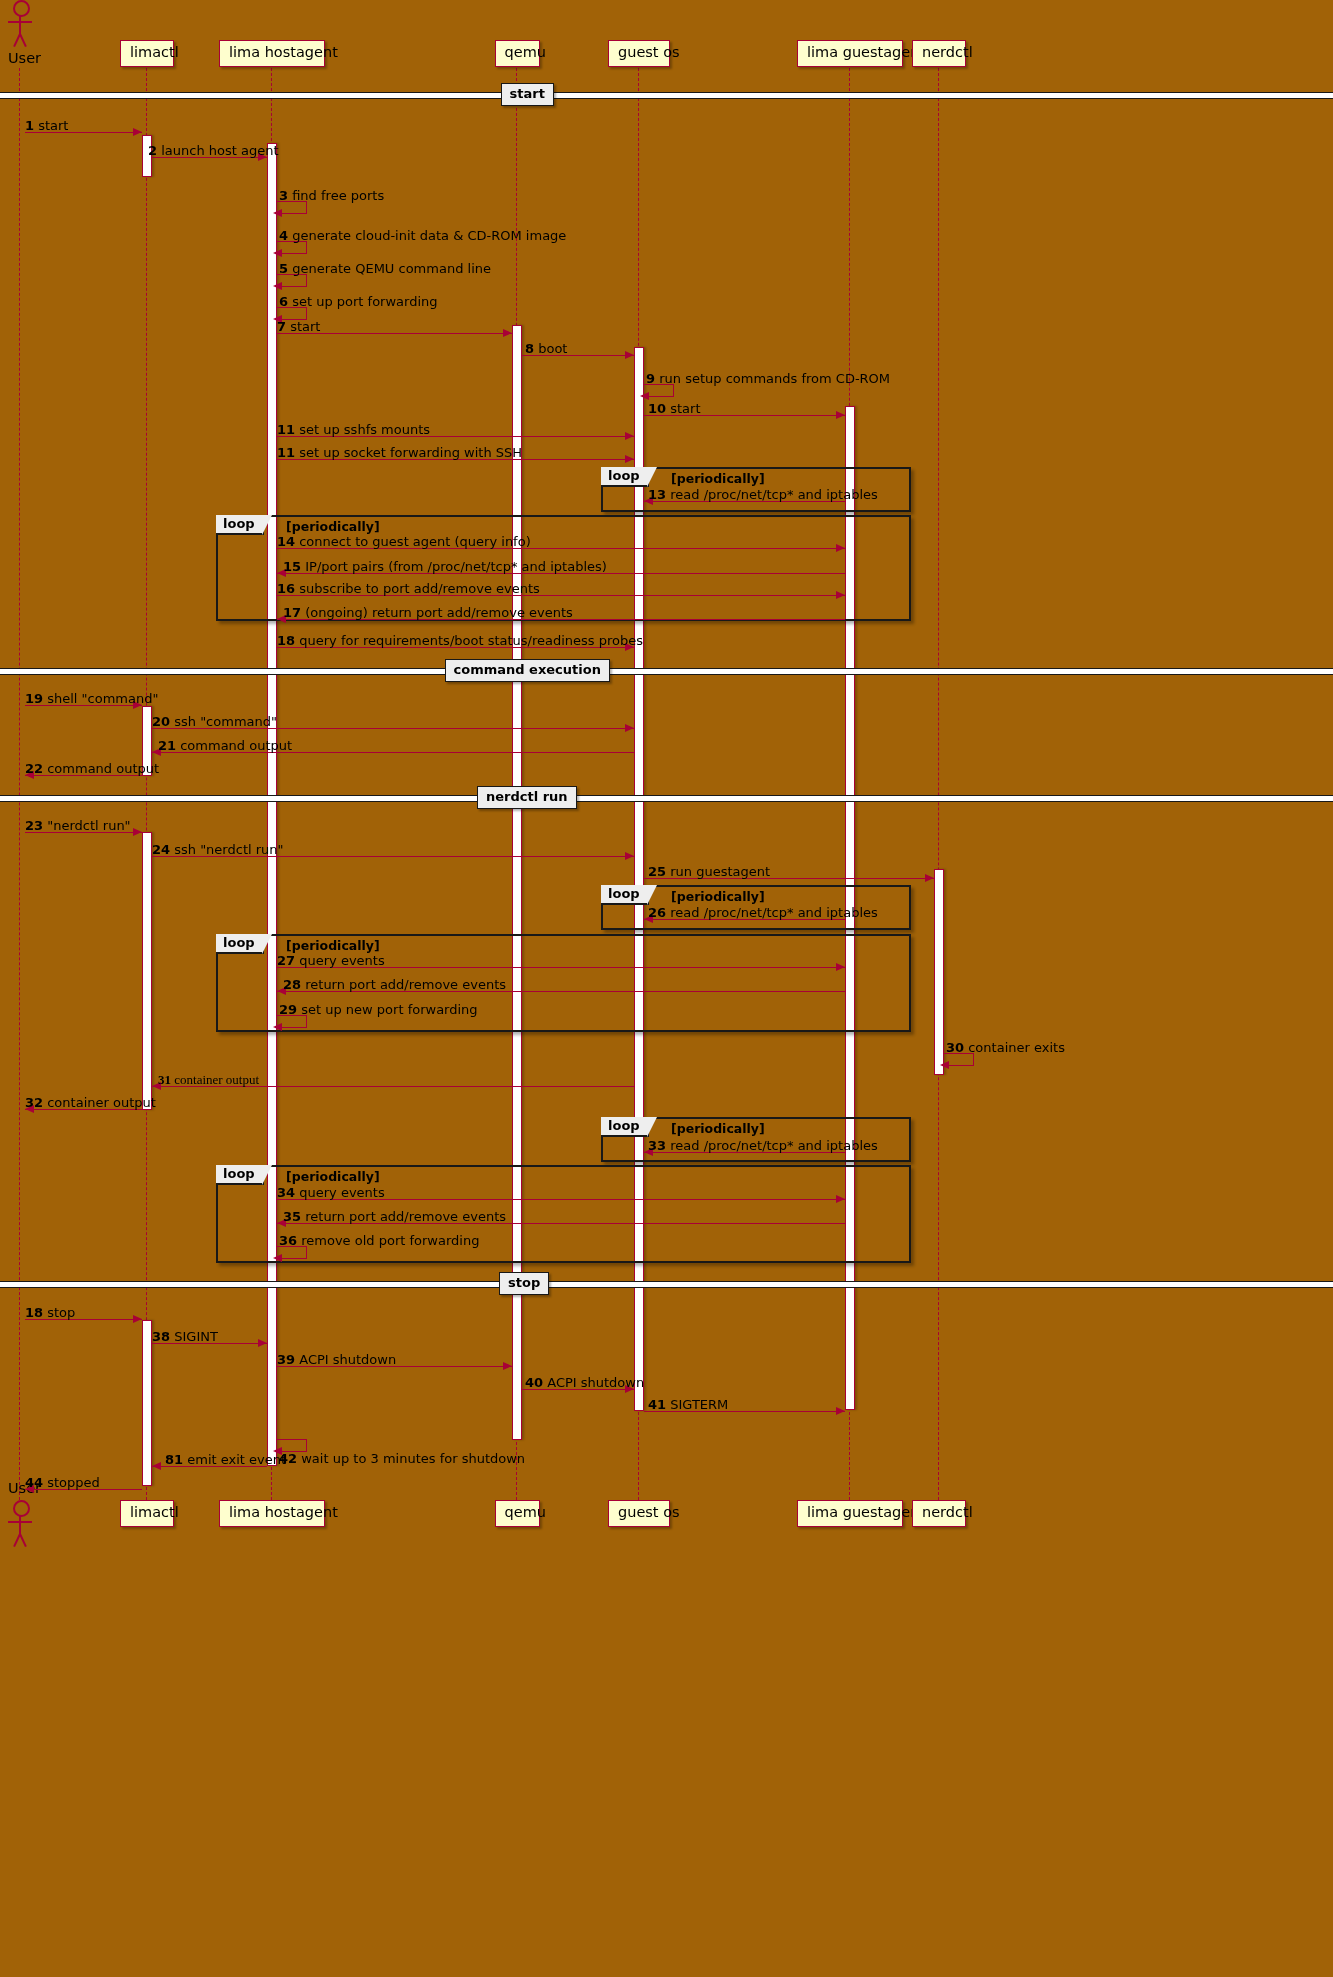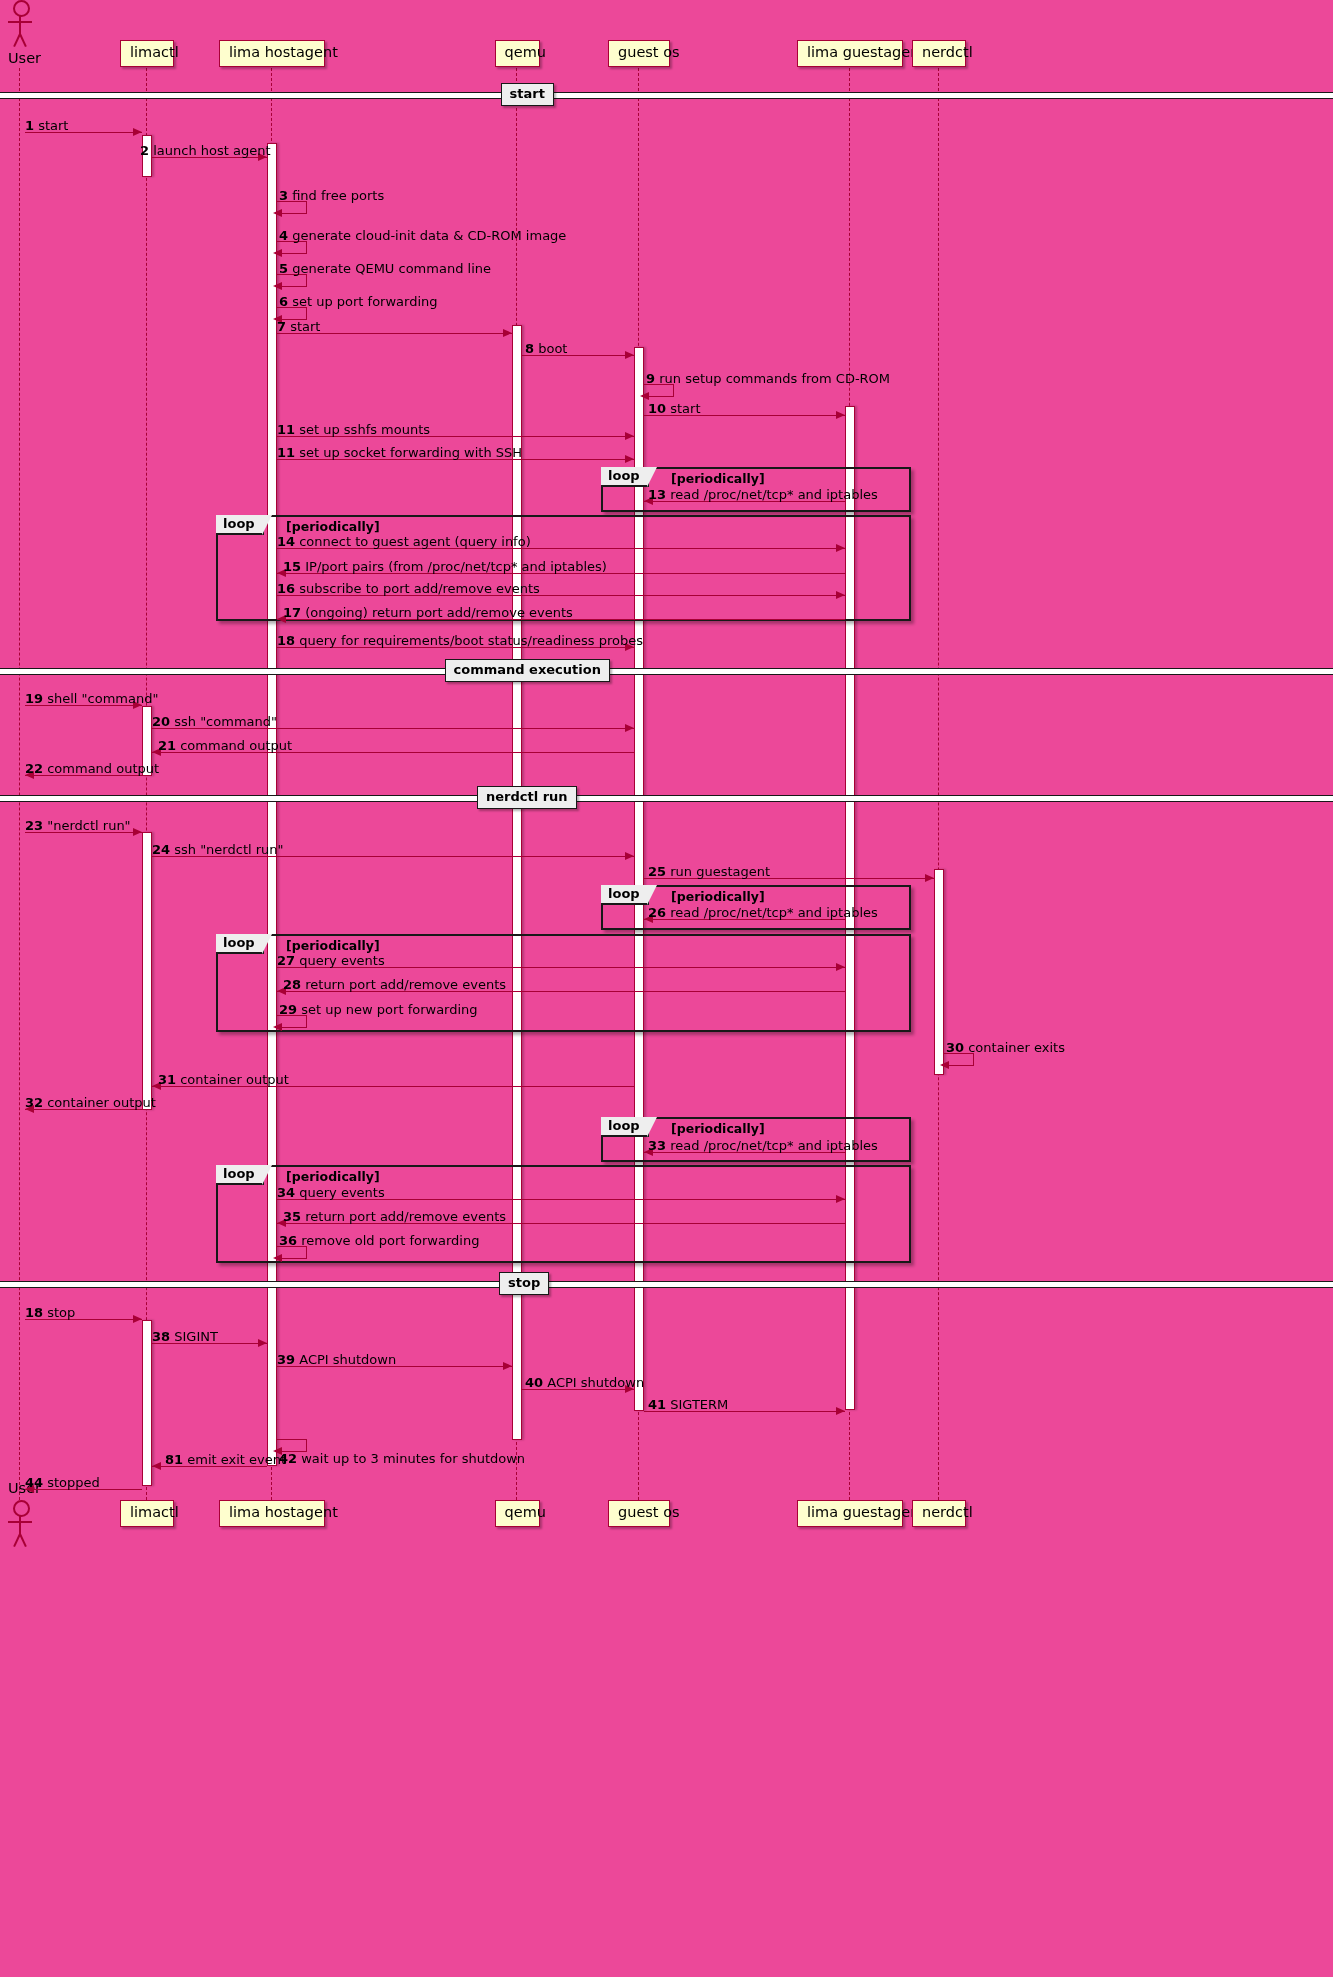--- a/index.html
+++ b/index.html
@@ -1,17 +1,17 @@
 <!DOCTYPE html>
 <html><head>
 <meta charset="utf-8">
 <style>
   html,body{margin:0;padding:0;background:#ffffff;}
   body{font-family:"DejaVu Sans","Liberation Sans",sans-serif;}
-  #canvas{position:relative;width:1333px;height:1977px;overflow:hidden;background:#ec4899;}
+  #canvas{position:relative;width:1333px;height:1977px;overflow:hidden;background:#a16207;}
 
   
   .pbox{position:absolute;background:#FEFECE;border:1.5px solid #A80036;
         box-shadow:2px 2px 2px rgba(0,0,0,.28);
         font-size:14.5px;color:#000;text-align:center;white-space:nowrap;
         padding:4px 9px 5px 9px;box-sizing:border-box;line-height:1.1;}
   
   .actor{position:absolute;}
   .actor .head{position:absolute;width:13px;height:13px;border:2px solid #A80036;border-radius:50%;left:6px;top:0;}
   .actor .body{position:absolute;left:12px;top:15px;width:2px;height:20px;background:#A80036;}
@@ -128,21 +128,21 @@
     <div class="frame-tab" style="left: 601px; top: 1117px; height: 20px;">loop</div>
     <div class="frame-cond" style="left: 671px; top: 1121px;">[periodically]</div>
     <div class="frame" style="left: 216px; top: 1165px; width: 695px; height: 98px;"></div>
     <div class="frame-tab" style="left: 216px; top: 1165px; height: 20px;">loop</div>
     <div class="frame-cond" style="left: 286px; top: 1169px;">[periodically]</div>
     <div class="msg" style="left: 25px; top: 132px; width: 117px;"></div>
     <div class="ah r" style="left: 133px; top: 128px;"></div>
     <div class="mlabel" style="left: 25px; top: 119px;"><b>1</b><span> start</span></div>
     <div class="msg" style="left: 152px; top: 157px; width: 115px;"></div>
     <div class="ah r" style="left: 258px; top: 153px;"></div>
-    <div class="mlabel" style="left: 140px; top: 144px;"><b>2</b><span> launch host agent</span></div>
+    <div class="mlabel" style="left: 148px; top: 144px;"><b>2</b><span> launch host agent</span></div>
     <div class="self" style="left: 277px; top: 201px; width: 30px; height: 13px;"></div>
     <div class="ah l" style="left: 273px; top: 209px;"></div>
     <div class="mlabel" style="left: 279px; top: 189px;"><b>3</b><span> find free ports</span></div>
     <div class="self" style="left: 277px; top: 241px; width: 30px; height: 13px;"></div>
     <div class="ah l" style="left: 273px; top: 249px;"></div>
     <div class="mlabel" style="left: 279px; top: 229px;"><b>4</b><span> generate cloud-init data &amp; CD-ROM image</span></div>
     <div class="self" style="left: 277px; top: 274px; width: 30px; height: 13px;"></div>
     <div class="ah l" style="left: 273px; top: 282px;"></div>
     <div class="mlabel" style="left: 279px; top: 262px;"><b>5</b><span> generate QEMU command line</span></div>
     <div class="self" style="left: 277px; top: 307px; width: 30px; height: 13px;"></div>
@@ -215,21 +215,21 @@
     <div class="ah l" style="left: 277px; top: 987px;"></div>
     <div class="mlabel" style="left: 283px; top: 978px;"><b>28</b><span> return port add/remove events</span></div>
     <div class="self" style="left: 277px; top: 1015px; width: 30px; height: 13px;"></div>
     <div class="ah l" style="left: 273px; top: 1023px;"></div>
     <div class="mlabel" style="left: 279px; top: 1003px;"><b>29</b><span> set up new port forwarding</span></div>
     <div class="self" style="left: 944px; top: 1053px; width: 30px; height: 13px;"></div>
     <div class="ah l" style="left: 940px; top: 1061px;"></div>
     <div class="mlabel" style="left: 946px; top: 1041px;"><b>30</b><span> container exits</span></div>
     <div class="msg" style="left: 152px; top: 1086px; width: 482px;"></div>
     <div class="ah l" style="left: 152px; top: 1082px;"></div>
-    <div class="mlabel" style="left: 158px; top: 1073px;"><b>31</b><span> container output</span></div>
+    <div class="mlabel" style="left: 158px; top: 1073px; font-family: Liberation Serif, serif;"><b>31</b><span> container output</span></div>
     <div class="msg" style="left: 25px; top: 1109px; width: 117px;"></div>
     <div class="ah l" style="left: 25px; top: 1105px;"></div>
     <div class="mlabel" style="left: 25px; top: 1096px;"><b>32</b><span> container output</span></div>
     <div class="msg" style="left: 644px; top: 1152px; width: 201px;"></div>
     <div class="ah l" style="left: 644px; top: 1148px;"></div>
     <div class="mlabel" style="left: 648px; top: 1139px;"><b>33</b><span> read /proc/net/tcp* and iptables</span></div>
     <div class="msg" style="left: 277px; top: 1199px; width: 568px;"></div>
     <div class="ah r" style="left: 836px; top: 1195px;"></div>
     <div class="mlabel" style="left: 277px; top: 1186px;"><b>34</b><span> query events</span></div>
     <div class="msg" style="left: 277px; top: 1223px; width: 568px;"></div>

